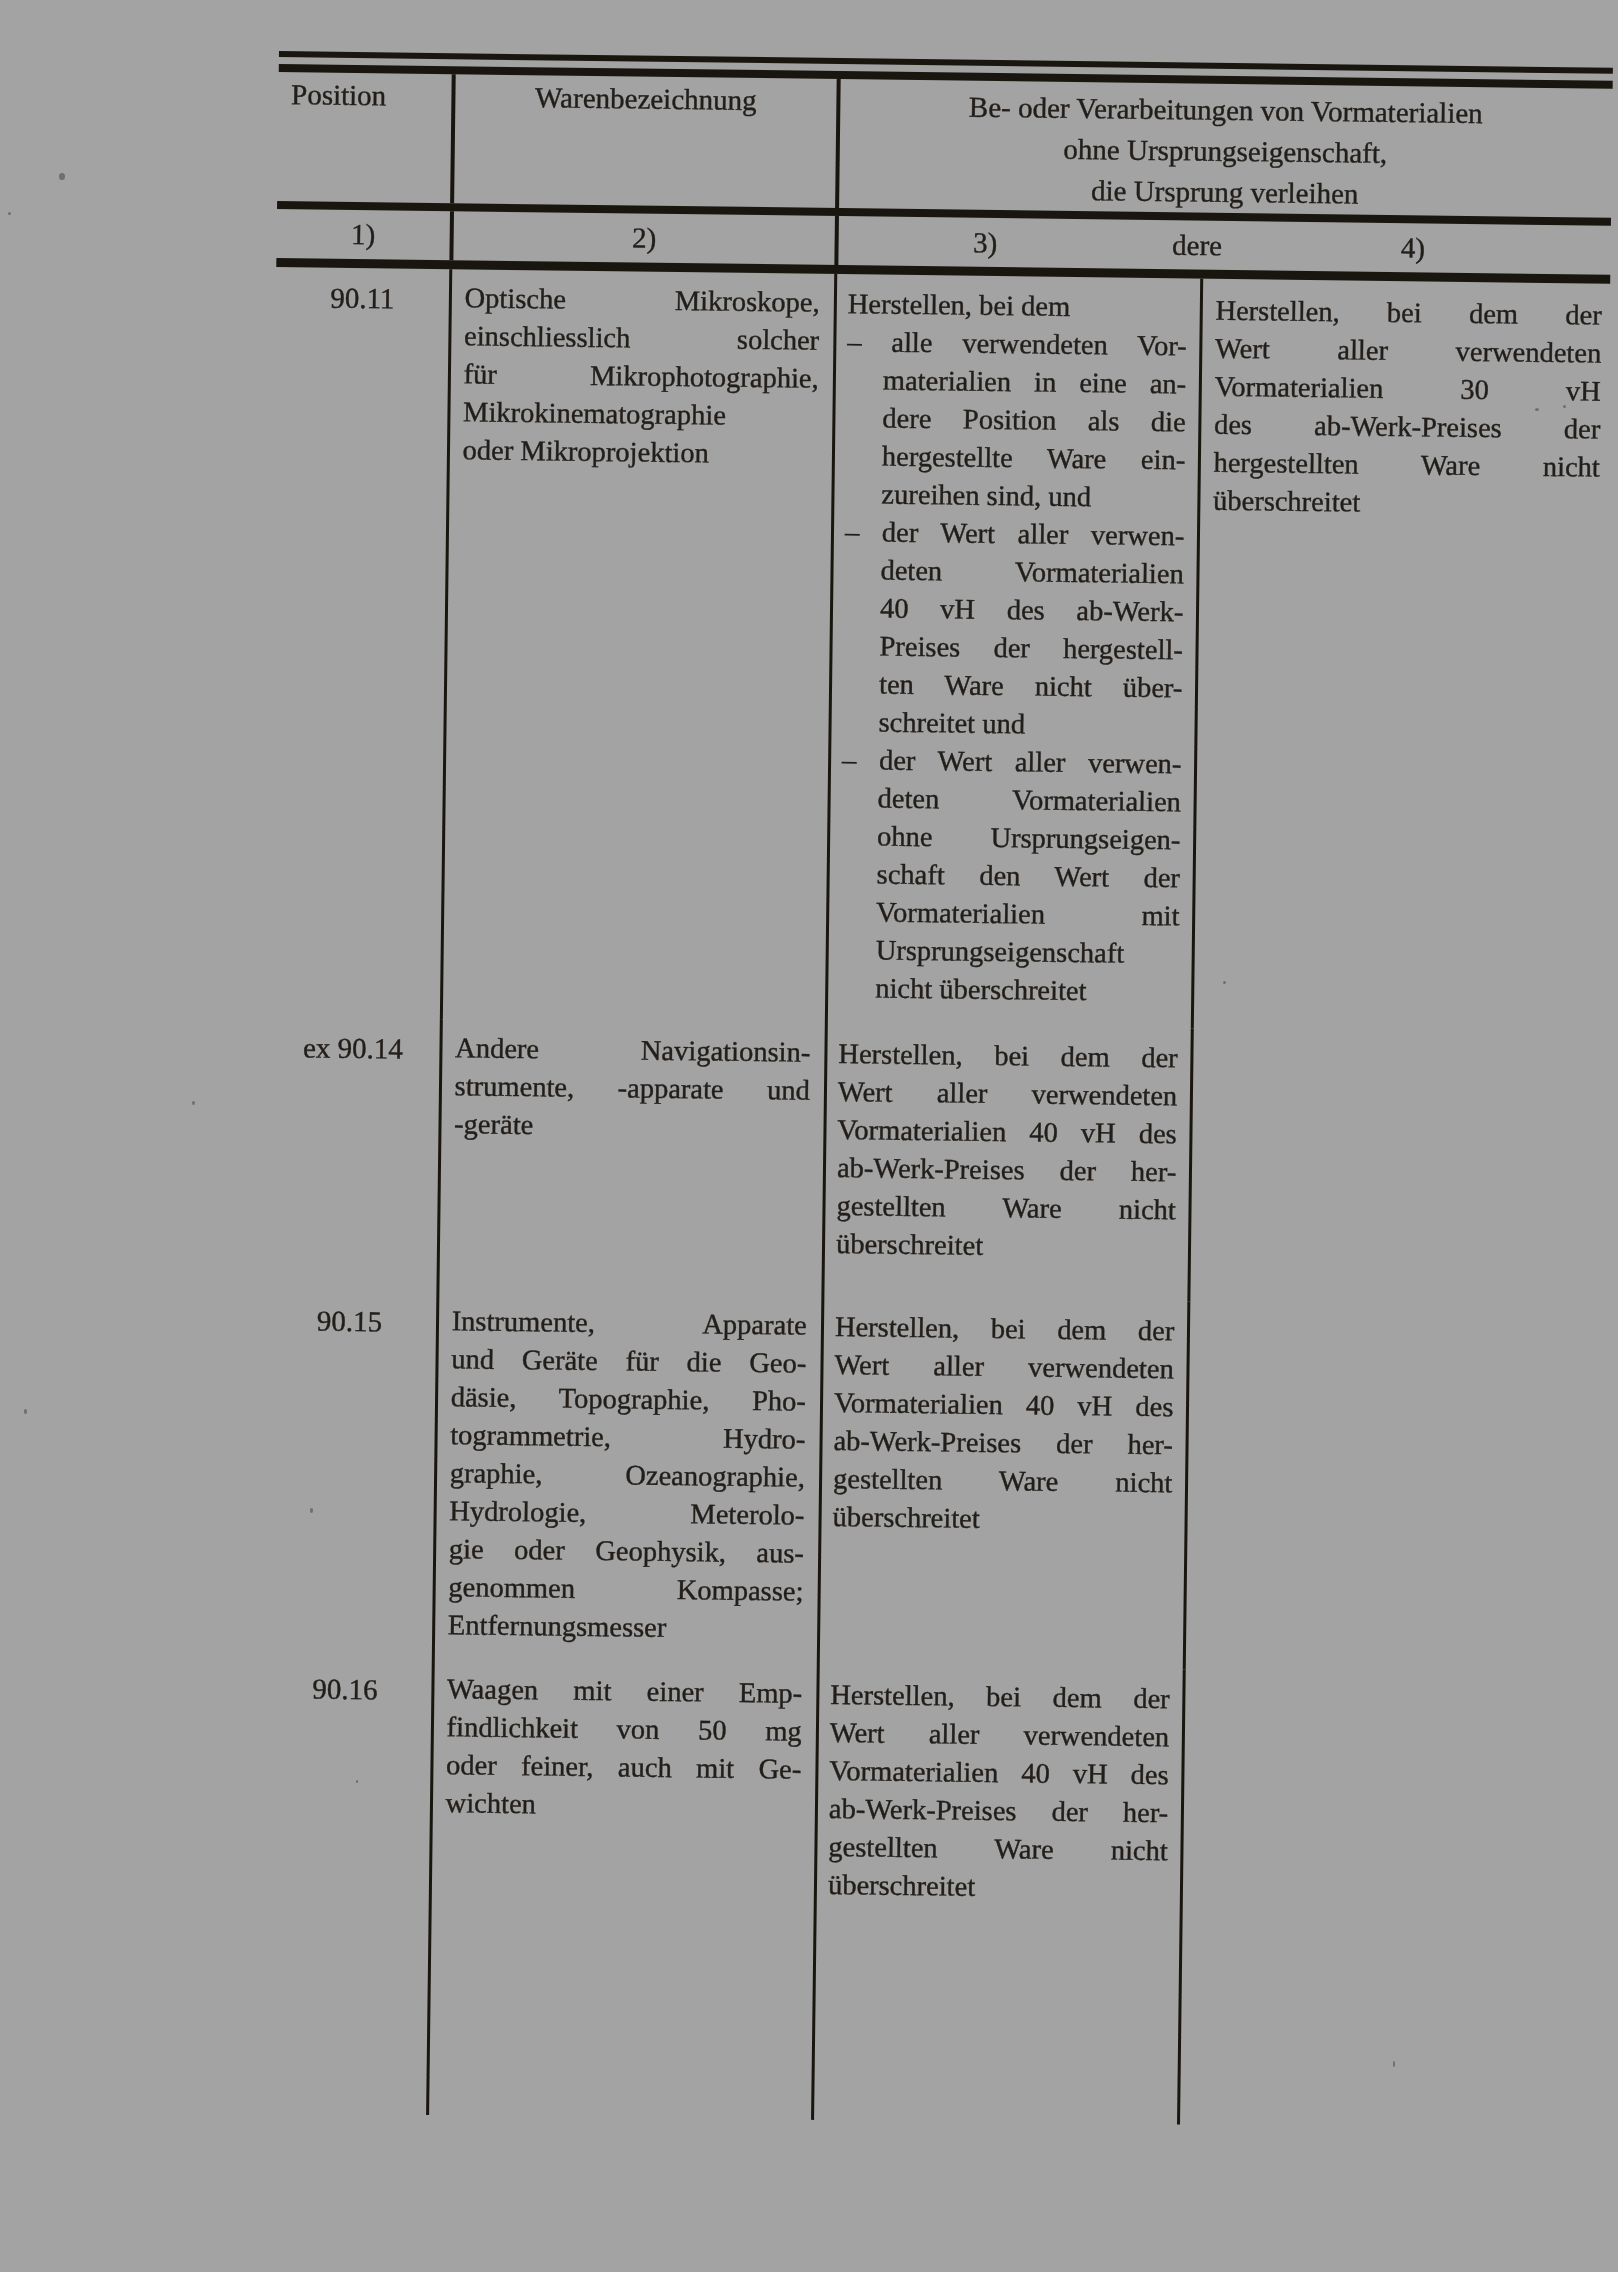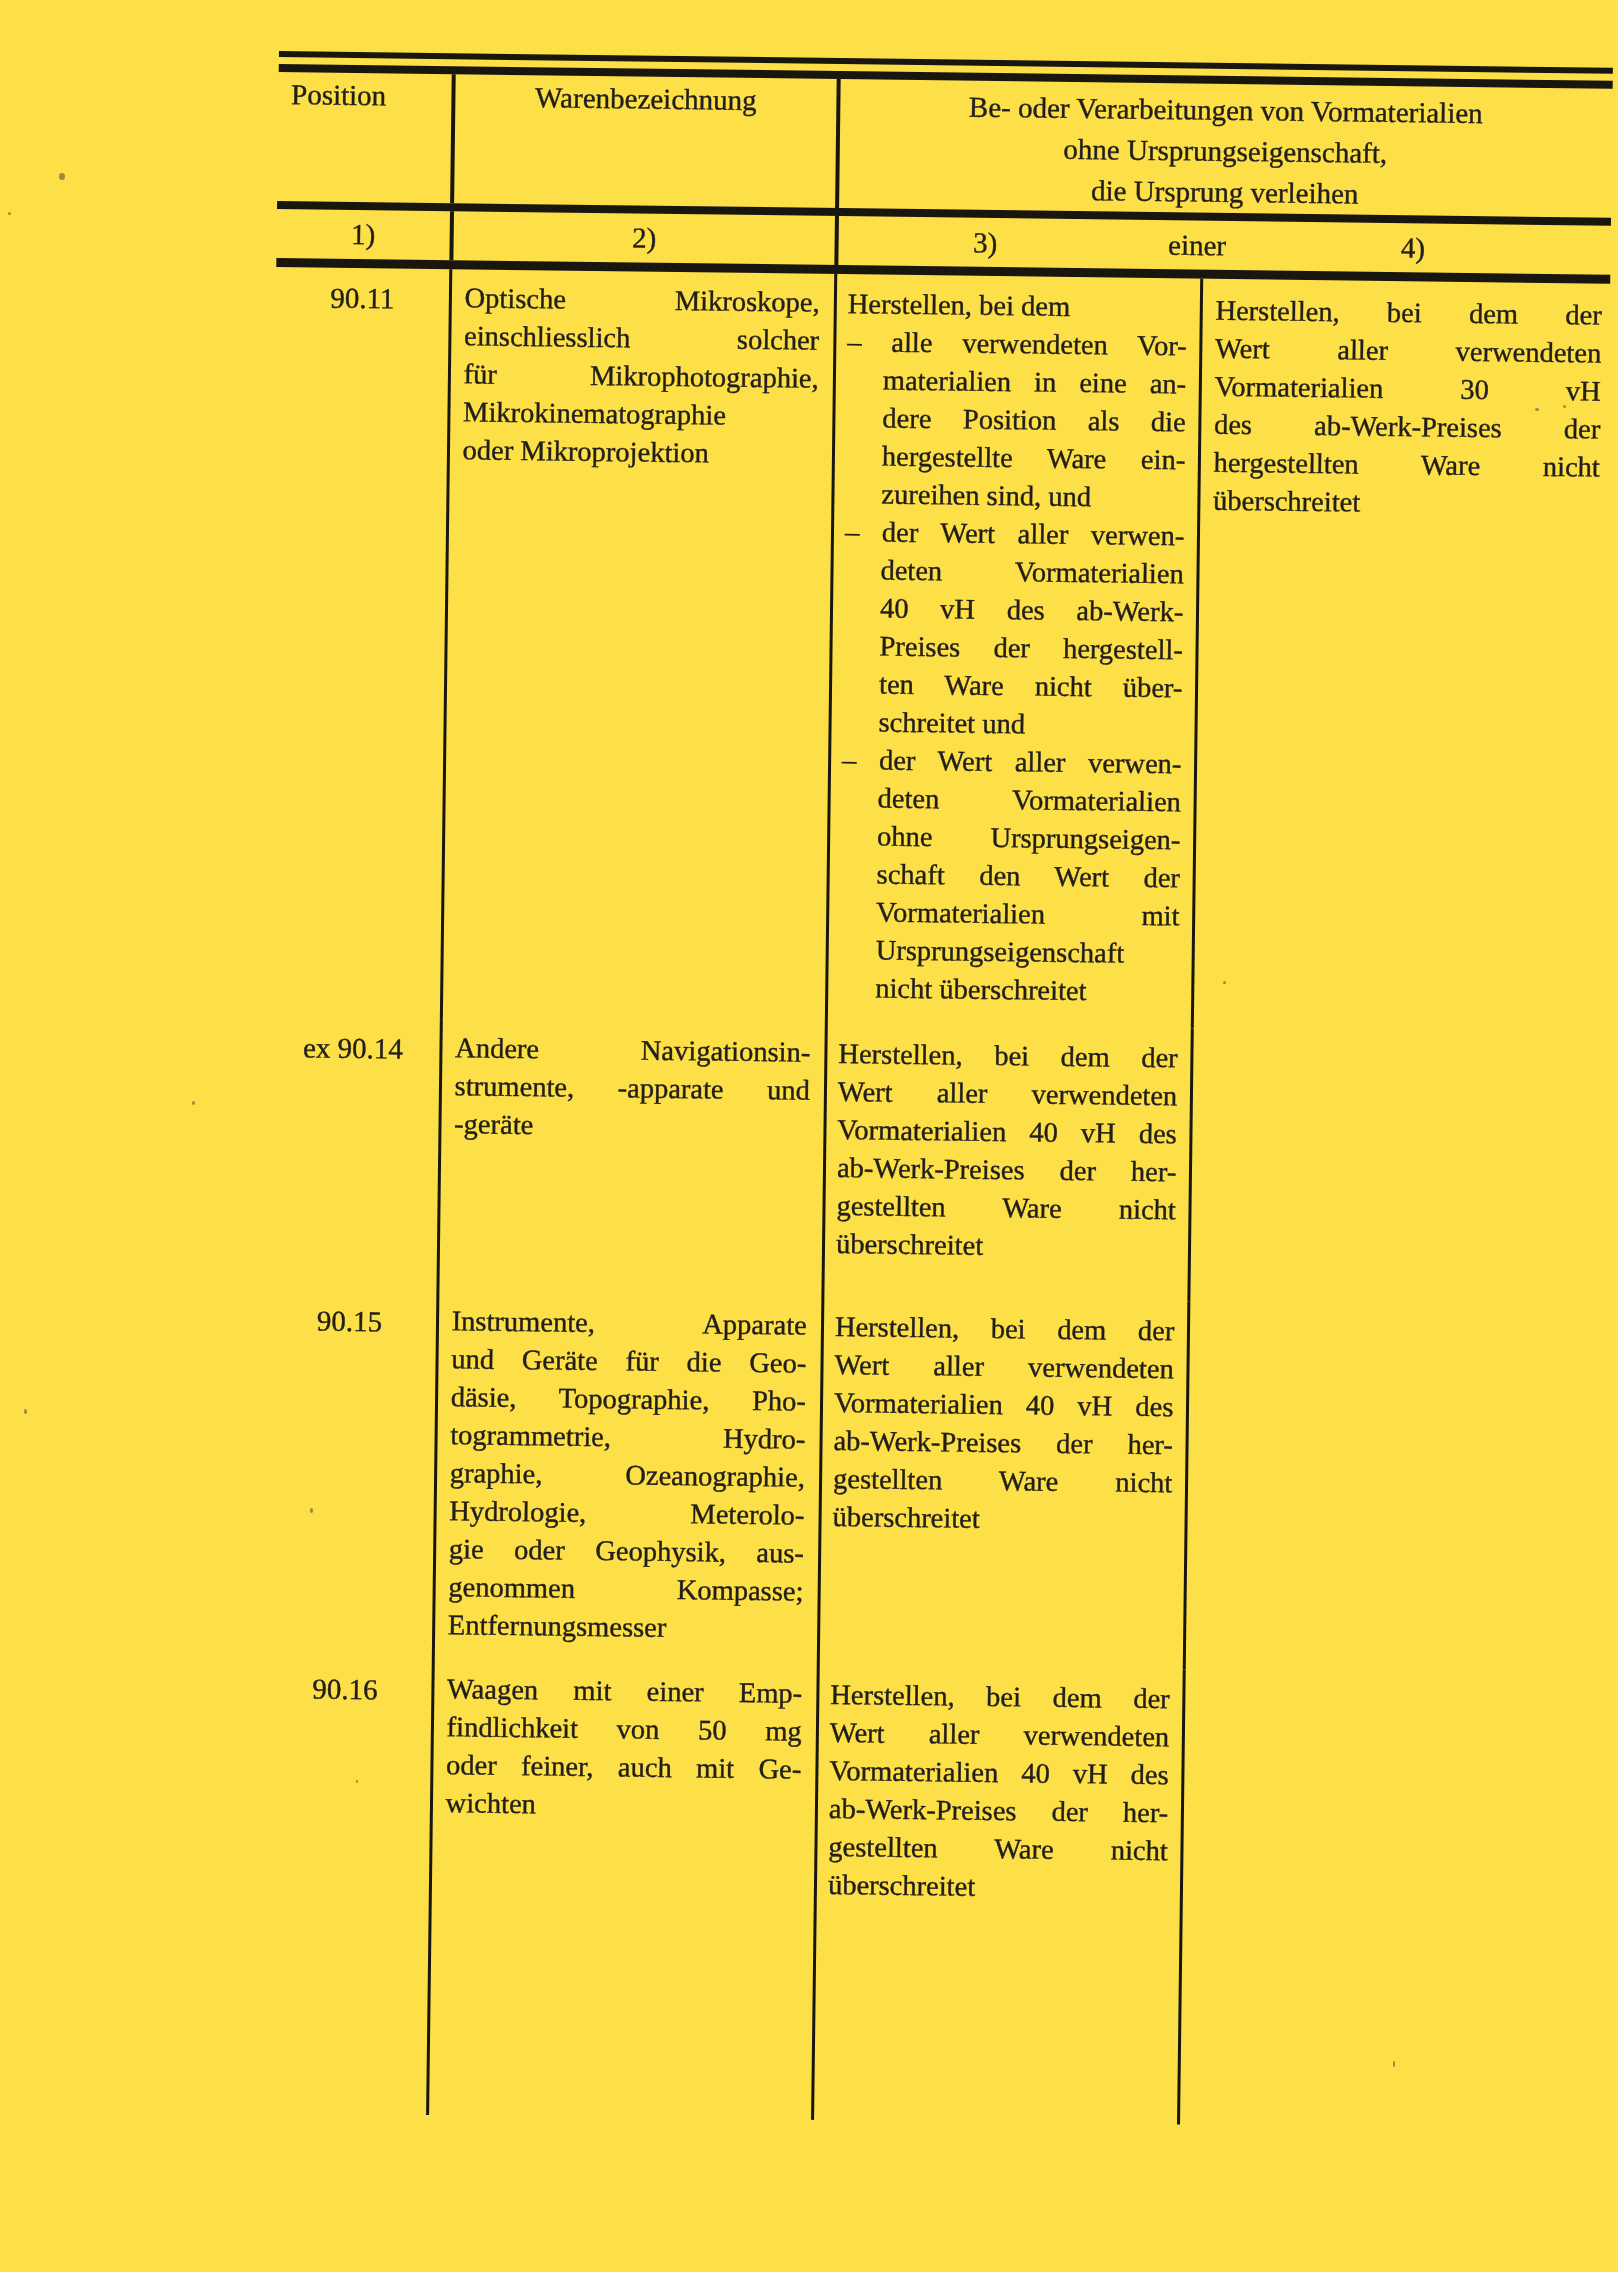--- a/index.html
+++ b/index.html
@@ -4,21 +4,21 @@
 <style>
   html, body {
     margin: 0;
     padding: 0;
     background: #ffffff;
   }
   .page {
     position: relative;
     width: 1618px;
     height: 2273px;
-    background: #fde047;
+    background: #a3a3a3;
     overflow: hidden;
     font-family: "Liberation Serif", "DejaVu Serif", serif;
     color: #221e1a;
   }
   .sheet {
     position: absolute;
     left: 279px;
     top: 51px;
     width: 1334px;
     transform: rotate(0.72deg);
@@ -103,21 +103,21 @@
         </div>
     </div>
 
     <div class="rule-heavy"></div>
 
     <div class="hrow2">
       <div class="hnum">1)</div>
       <div class="hnum" style="border-left:4px solid #19150f;">2)</div>
       <div class="hnum-merged">
         <span style="left:19%;">3)</span>
-        <span style="left:46.5%;">einer</span>
+        <span style="left:46.5%;">dere</span>
         <span style="left:74.5%;">4)</span>
       </div>
     </div>
 
     <div class="rule-heavier"></div>
 
     <div class="trow r1">
       <div class="cell cpos">90.11</div>
       <div class="cell cdesc">
           <div class="tl">Optische Mikroskope,</div>

